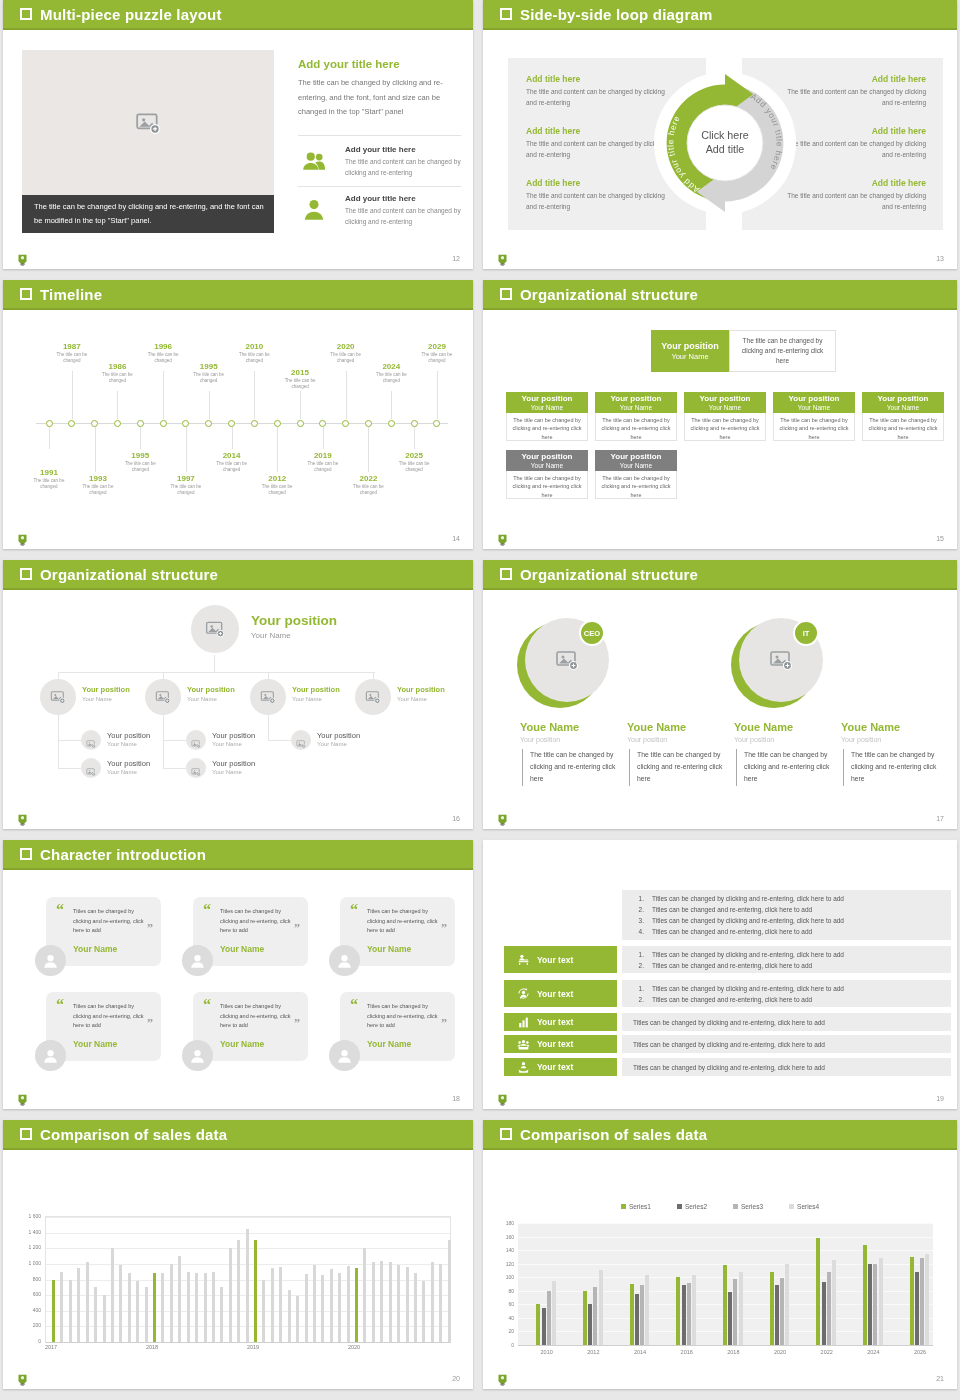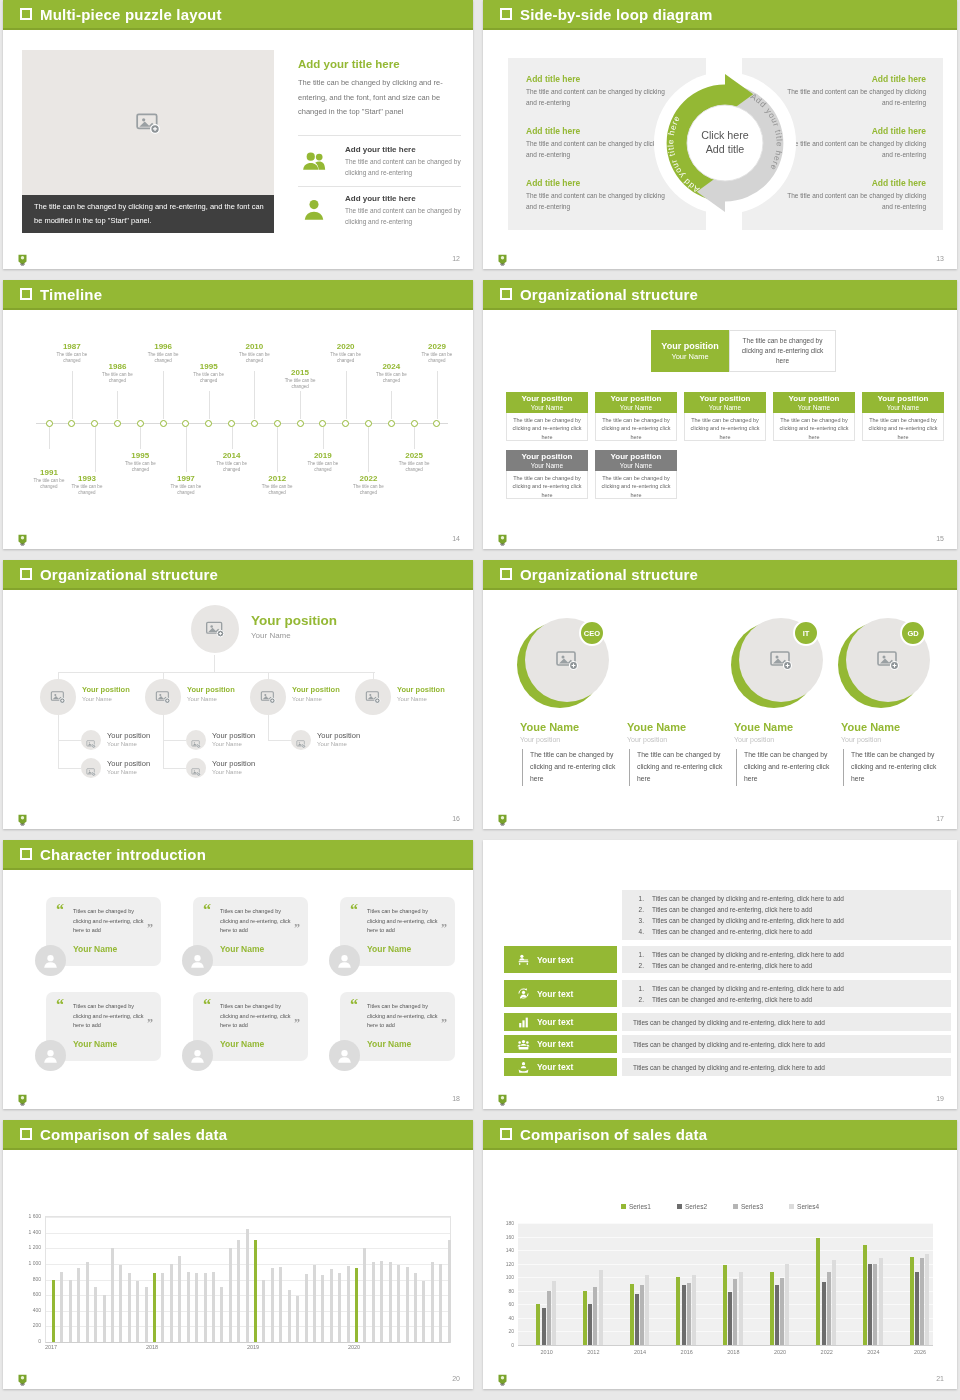--- a/index.html
+++ b/index.html
@@ -206,21 +206,21 @@
           <div class="tl-cap">The title can be changed</div>
         </div>
         <div class="tl-conn" style="left: 68.82px; top: 91px; height: 48px;"></div>
         <div class="tl-dot" style="left: 65.32px; top: 139.5px;"></div>
         <div class="tl-label" style="left: 46.82px; top: 62px;">
           <div class="tl-year">1987</div>
           <div class="tl-cap">The title can be changed</div>
         </div>
         <div class="tl-conn" style="left: 91.64px; top: 147px; height: 45px;"></div>
         <div class="tl-dot" style="left: 88.14px; top: 139.5px;"></div>
-        <div class="tl-label" style="left: 62px; top: 194px;">
+        <div class="tl-label" style="left: 73px; top: 194px;">
           <div class="tl-year">1993</div>
           <div class="tl-cap">The title can be changed</div>
         </div>
         <div class="tl-conn" style="left: 114.46px; top: 111px; height: 28px;"></div>
         <div class="tl-dot" style="left: 110.96px; top: 139.5px;"></div>
         <div class="tl-label" style="left: 92.46px; top: 82px;">
           <div class="tl-year">1986</div>
           <div class="tl-cap">The title can be changed</div>
         </div>
         <div class="tl-conn" style="left: 137.28px; top: 147px; height: 22px;"></div>
@@ -549,33 +549,20 @@
                 <path d="M4 15.5 L9 10.5 L13 14.5 L15.8 11.8 L19.5 15.5 Z" fill="#9aa0a3"></path>
                 <circle cx="18.5" cy="17.5" r="4" fill="#8d9396" stroke="#fff" stroke-width="1.2"></circle>
                 <path d="M18.5 15.6 v3.8 M16.6 17.5 h3.8" stroke="#fff" stroke-width="1.1" fill="none"></path>
               </svg></div>
           </div>
           <div class="badge" style="left: 62px; top: 2px; width: 26px; height: 26px;">IT</div>
         </div>
         <div class="m-name" style="left: 251px; top: 161px;">Youe Name</div>
         <div class="m-pos" style="left: 251px; top: 176px;">Your position</div>
         <div class="m-para" style="left: 253px; top: 189px;">The title can be changed by clicking and re-entering click here</div>
-        <div style="position: absolute; left: 355px; top: 58px; width: 94px; height: 92px;">
-          <div style="position: absolute; left: 0px; top: 4px; width: 86px; height: 86px; border-radius: 50%; background: rgb(148, 184, 52);"></div>
-          <div style="position: absolute; left: 8px; top: 0px; width: 84px; height: 84px; border-radius: 50%; background: rgb(231, 229, 227); display: flex; align-items: center; justify-content: center;">
-            <div class="iconbox" style="position: static; width: 24px; height: 24px;"><svg viewBox="0 0 24 24">
-                <rect x="2" y="4" width="18" height="13" rx="1.5" fill="none" stroke="#9aa0a3" stroke-width="1.6"></rect>
-                <circle cx="8" cy="9" r="1.5" fill="#9aa0a3"></circle>
-                <path d="M4 15.5 L9 10.5 L13 14.5 L15.8 11.8 L19.5 15.5 Z" fill="#9aa0a3"></path>
-                <circle cx="18.5" cy="17.5" r="4" fill="#8d9396" stroke="#fff" stroke-width="1.2"></circle>
-                <path d="M18.5 15.6 v3.8 M16.6 17.5 h3.8" stroke="#fff" stroke-width="1.1" fill="none"></path>
-              </svg></div>
-          </div>
-          <div class="badge" style="left: 62px; top: 2px; width: 26px; height: 26px;">GD</div>
-        </div>
         <div class="m-name" style="left: 358px; top: 161px;">Youe Name</div>
         <div class="m-pos" style="left: 358px; top: 176px;">Your position</div>
         <div class="m-para" style="left: 360px; top: 189px;">The title can be changed by clicking and re-entering click here</div>
       </div>
     <span class="logo logo-slot"><svg viewBox="0 0 9 12" width="9" height="12">
           <path d="M0.5 0.8 h8 v6.6 l-4 3.4 l-4 -3.4 z" fill="#79a32b"></path>
           <circle cx="4.5" cy="3.8" r="1.7" fill="#e9f2d2"></circle>
           <rect x="2.2" y="9.6" width="4.6" height="1" fill="#555"></rect>
           <rect x="3" y="10.9" width="3" height="0.9" fill="#999"></rect>
         </svg></span>

